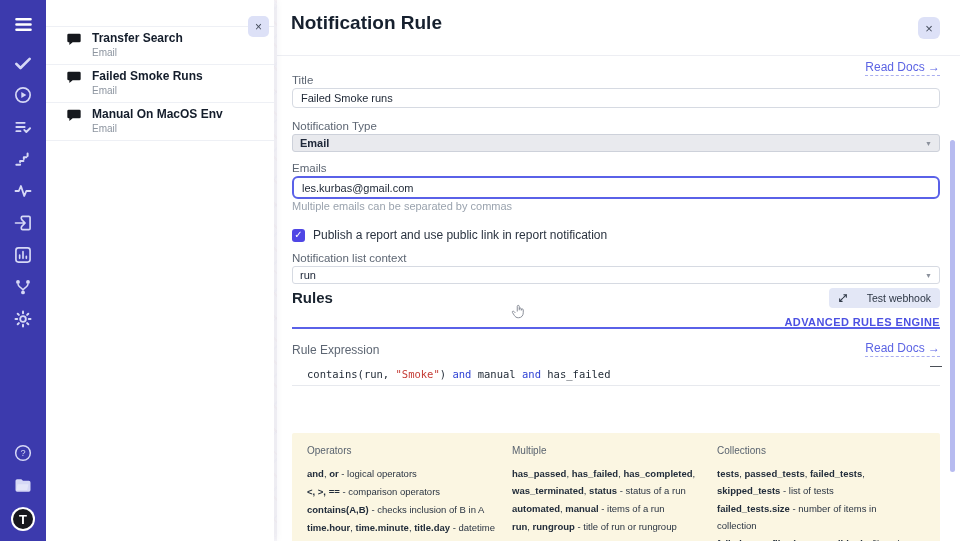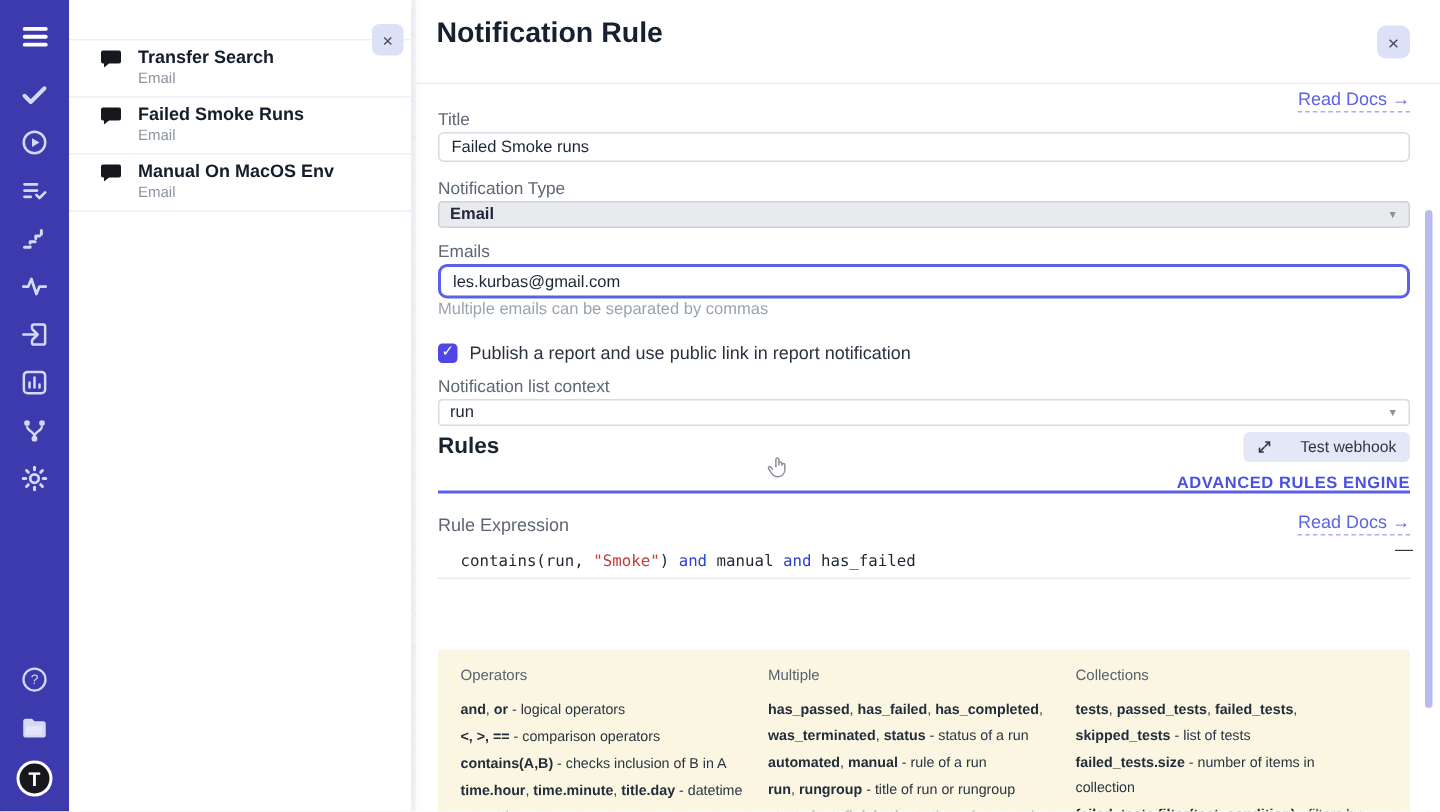--- a/index.html
+++ b/index.html
@@ -294,21 +294,21 @@
             <div class="help-line"><b>and</b><span>, </span><b>or</b><span> - logical operators</span></div>
             <div class="help-line"><b>&lt;, &gt;, ==</b><span> - comparison operators</span></div>
             <div class="help-line"><b>contains(A,B)</b><span> - checks inclusion of B in A</span></div>
             <div class="help-line"><b>time.hour</b><span>, </span><b>time.minute</b><span>, </span><b>title.day</b><span> - datetime properties</span></div>
           </div>
       </div>
       <div class="help-col">
         <div class="help-h">Multiple</div>
         <div id="help-variables">
             <div class="help-line"><b>has_passed</b><span>, </span><b>has_failed</b><span>, </span><b>has_completed</b><span>, </span><b>was_terminated</b><span>, </span><b>status</b><span> - status of a run</span></div>
-            <div class="help-line"><b>automated</b><span>, </span><b>manual</b><span> - rule of a run</span></div>
+            <div class="help-line"><b>automated</b><span>, </span><b>manual</b><span> - items of a run</span></div>
             <div class="help-line"><b>run</b><span>, </span><b>rungroup</b><span> - title of run or rungroup</span></div>
             <div class="help-line"><b>started_at</b><span>, </span><b>finished_at</b><span> - time of start and finish</span></div>
           </div>
       </div>
       <div class="help-col">
         <div class="help-h">Collections</div>
         <div id="help-collections">
             <div class="help-line"><b>tests</b><span>, </span><b>passed_tests</b><span>, </span><b>failed_tests</b><span>, </span><b>skipped_tests</b><span> - list of tests</span></div>
             <div class="help-line"><b>failed_tests.size</b><span> - number of items in collection</span></div>
             <div class="help-line"><b>failed_tests.filter(test, condition)</b><span> - filters by condition</span></div>

